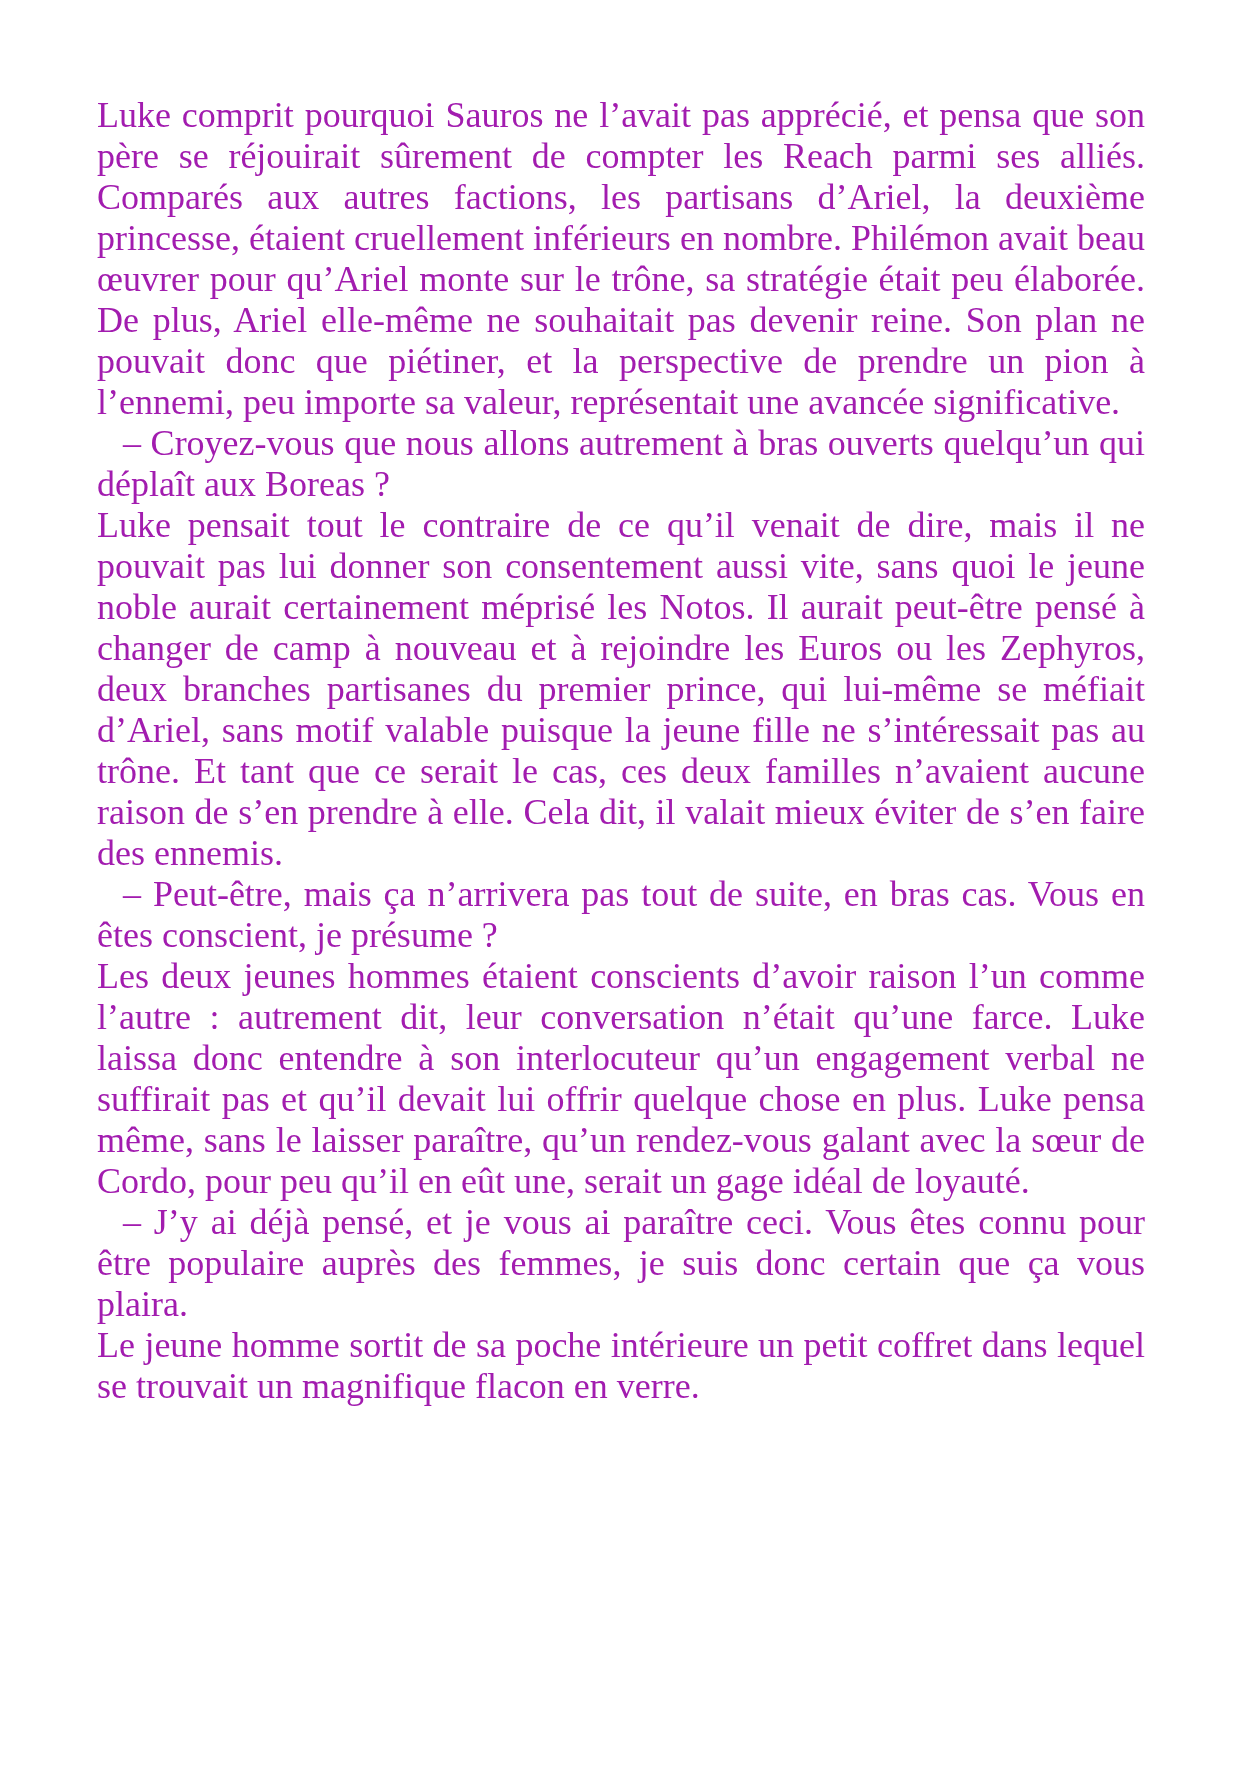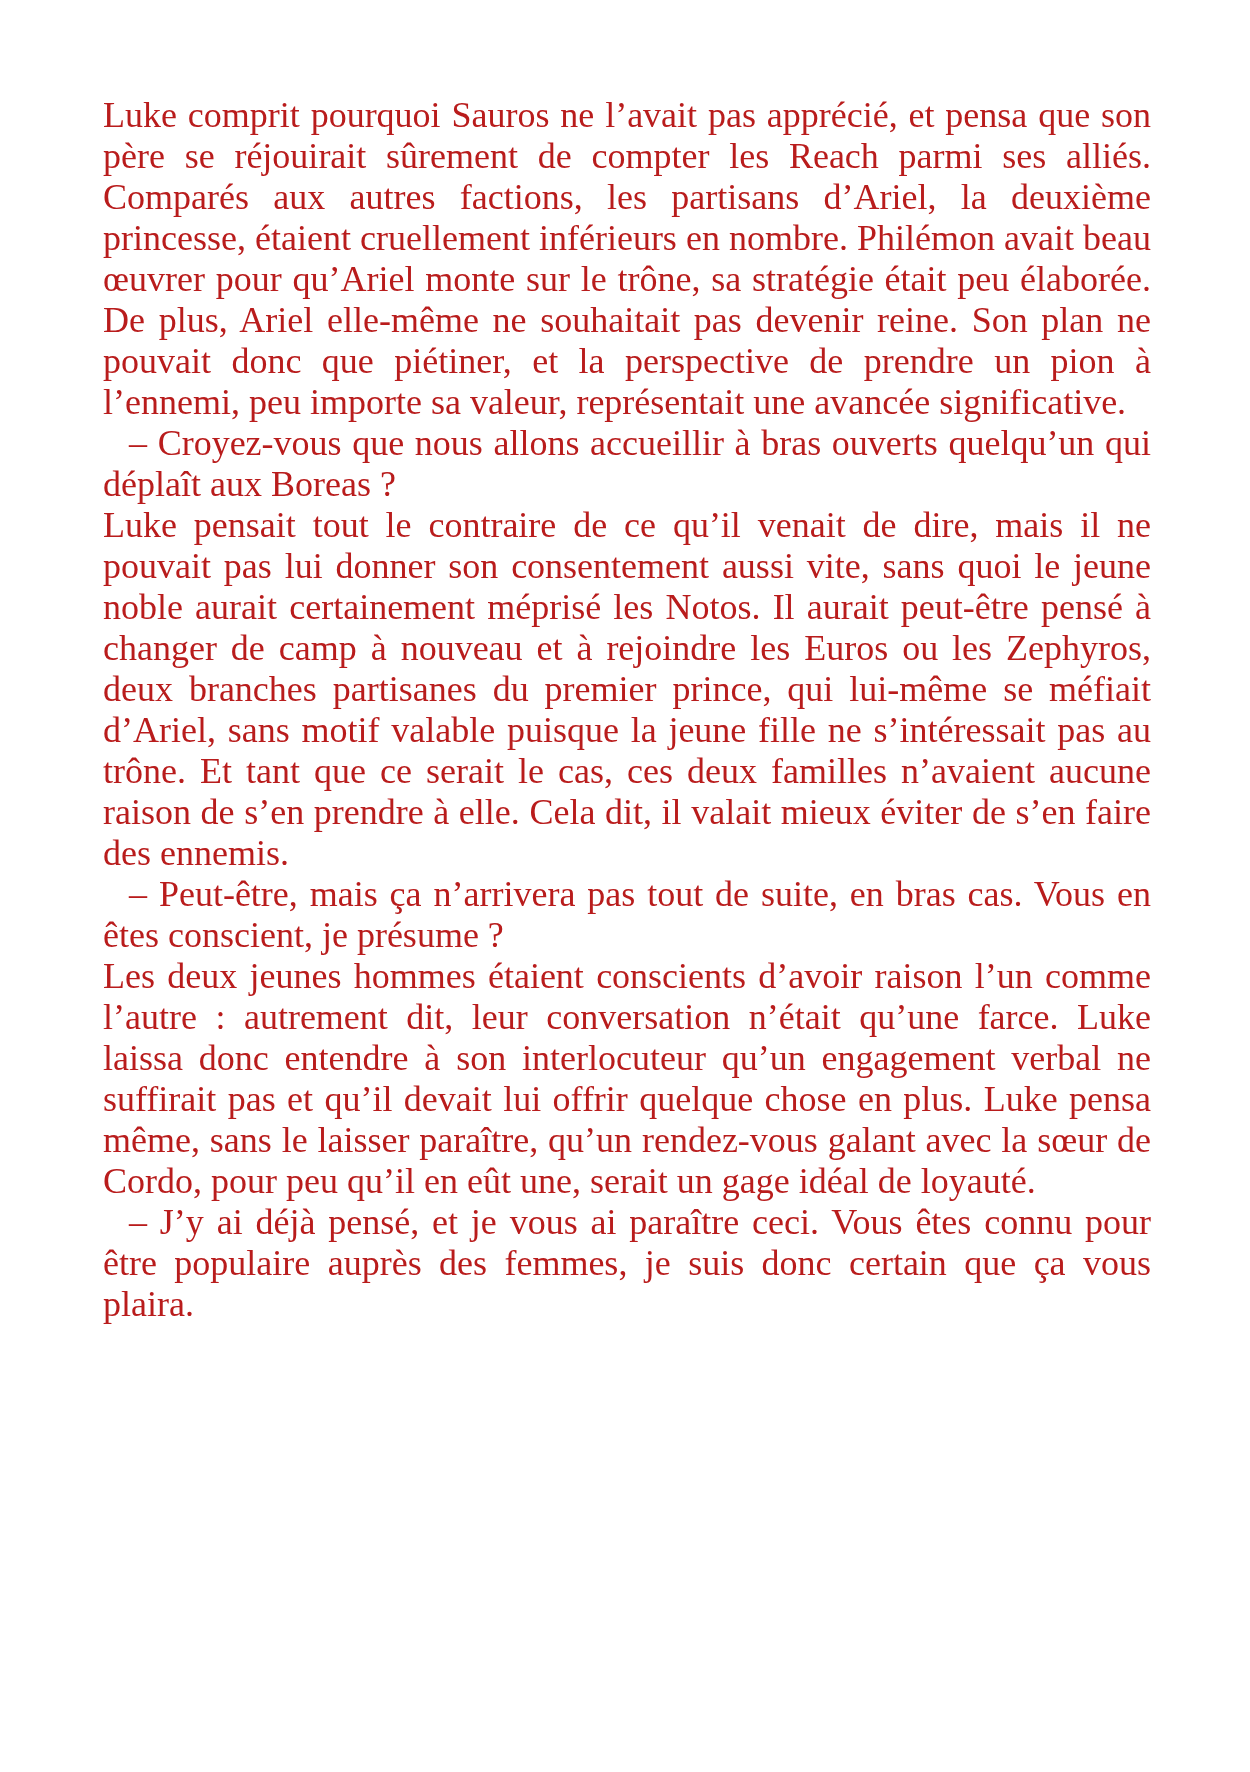--- a/index.html
+++ b/index.html
@@ -15,39 +15,39 @@
     overflow: hidden;
   }
   .text-block {
     position: absolute;
     left: 97px;
     top: 95px;
     width: 1048px;
     font-family: "Liberation Serif", "DejaVu Serif", serif;
     font-size: 36px;
     line-height: 41px;
-    color: #b91c1c;
+    color: #a21caf;
     text-align: justify;
     text-justify: inter-word;
-    margin-left: 6px;
   }
   .para {
     margin: 0;
     padding: 0;
     text-indent: 0;
   }
   .para.dialogue {
     text-indent: 26px;
   }
 </style>
 </head>
 <body>
 
 <div class="page">
   <div class="text-block">
     <p class="para">Luke comprit pourquoi Sauros ne l’avait pas apprécié, et pensa que son père se réjouirait sûrement de compter les Reach parmi ses alliés. Comparés aux autres factions, les partisans d’Ariel, la deuxième princesse, étaient cruellement inférieurs en nombre. Philémon avait beau œuvrer pour qu’Ariel monte sur le trône, sa stratégie était peu élaborée. De plus, Ariel elle-même ne souhaitait pas devenir reine. Son plan ne pouvait donc que piétiner, et la perspective de prendre un pion à l’ennemi, peu importe sa valeur, représentait une avancée significative.</p>
-    <p class="para dialogue">– Croyez-vous que nous allons accueillir à bras ouverts quelqu’un qui déplaît aux Boreas ?</p>
+    <p class="para dialogue">– Croyez-vous que nous allons autrement à bras ouverts quelqu’un qui déplaît aux Boreas ?</p>
     <p class="para">Luke pensait tout le contraire de ce qu’il venait de dire, mais il ne pouvait pas lui donner son consentement aussi vite, sans quoi le jeune noble aurait certainement méprisé les Notos. Il aurait peut-être pensé à changer de camp à nouveau et à rejoindre les Euros ou les Zephyros, deux branches partisanes du premier prince, qui lui-même se méfiait d’Ariel, sans motif valable puisque la jeune fille ne s’intéressait pas au trône. Et tant que ce serait le cas, ces deux familles n’avaient aucune raison de s’en prendre à elle. Cela dit, il valait mieux éviter de s’en faire des ennemis.</p>
     <p class="para dialogue">– Peut-être, mais ça n’arrivera pas tout de suite, en bras cas. Vous en êtes conscient, je présume ?</p>
     <p class="para">Les deux jeunes hommes étaient conscients d’avoir raison l’un comme l’autre : autrement dit, leur conversation n’était qu’une farce. Luke laissa donc entendre à son interlocuteur qu’un engagement verbal ne suffirait pas et qu’il devait lui offrir quelque chose en plus. Luke pensa même, sans le laisser paraître, qu’un rendez-vous galant avec la sœur de Cordo, pour peu qu’il en eût une, serait un gage idéal de loyauté.</p>
     <p class="para dialogue">– J’y ai déjà pensé, et je vous ai paraître ceci. Vous êtes connu pour être populaire auprès des femmes, je suis donc certain que ça vous plaira.</p>
+    <p class="para">Le jeune homme sortit de sa poche intérieure un petit coffret dans lequel se trouvait un magnifique flacon en verre.</p>
   </div>
 </div>
 
 </body></html>

